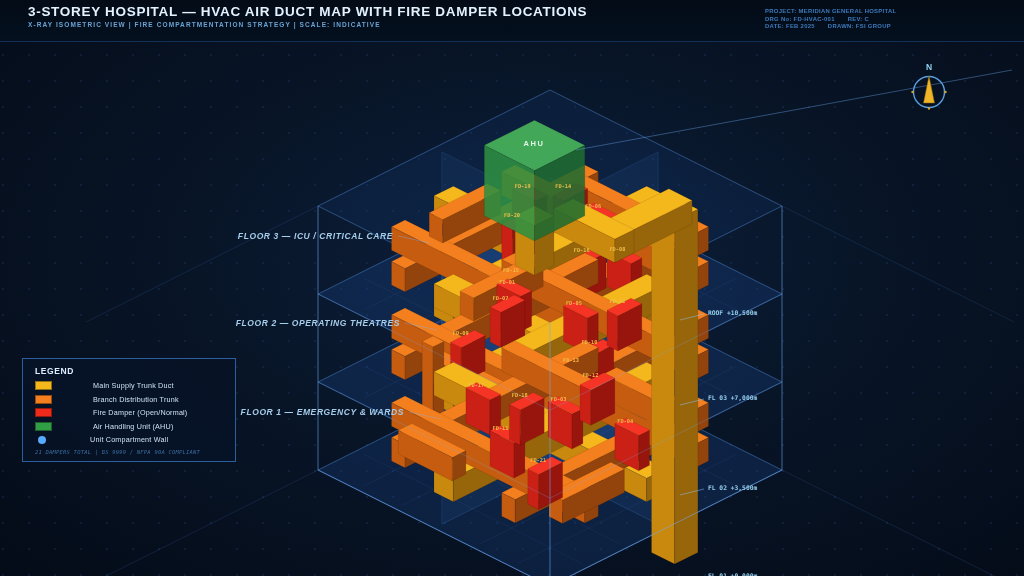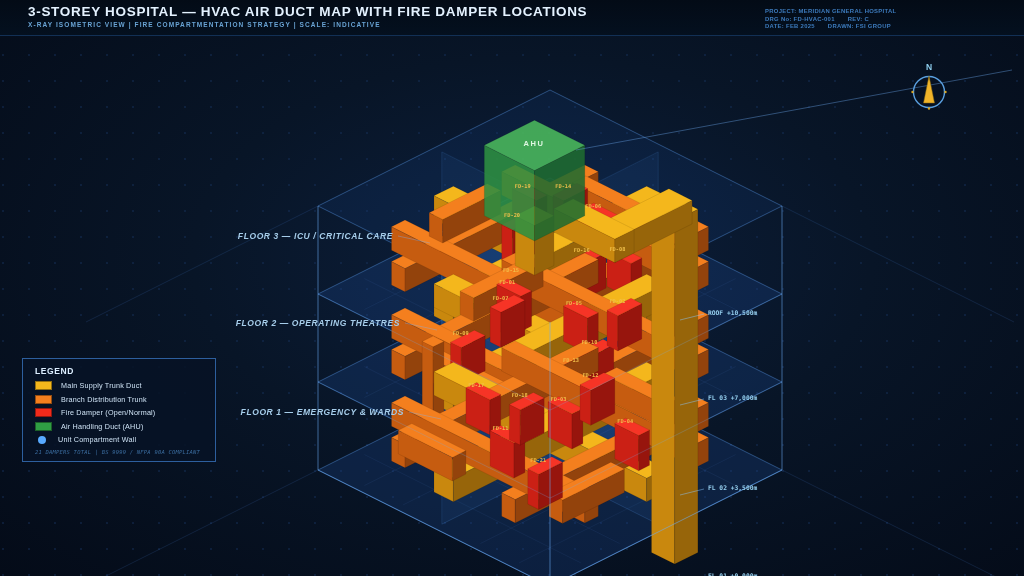--- a/index.html
+++ b/index.html
@@ -1,33 +1,33 @@
 <!DOCTYPE html>
 <html><head>
 <meta charset="utf-8">
 <style>
   html,body{margin:0;padding:0;width:1024px;height:576px;overflow:hidden;background:#050d1b;}
   body{position:relative;font-family:"Liberation Sans",sans-serif;
        background:radial-gradient(ellipse at 52% 45%, #0c1f3c 0%, #081527 45%, #040b18 100%);}
   svg{position:absolute;top:0;left:0;}
   
-  .header{position:absolute;top:0;left:0;right:0;height:36px;z-index:5;
+  .header{position:absolute;top:0;left:0;right:0;height:42px;z-index:5;
           background:linear-gradient(#030b16,#04101f);border-bottom:1px solid #123055;
           box-sizing:border-box;padding:4px 0 0 28px;}
   .title{font-size:13.5px;font-weight:bold;color:#e4f2ff;letter-spacing:.7px;}
   .subtitle{font-size:6.5px;font-weight:bold;color:#69a3d4;letter-spacing:1.1px;margin-top:2px;}
   .projinfo{position:absolute;top:8px;left:765px;}
   .pline{font-size:5.9px;font-weight:bold;color:#3d7bbd;line-height:7.6px;letter-spacing:.3px;}
   .pline span{margin-right:11px;}
   
-  .legend{position:absolute;left:22px;top:358px;width:194px;z-index:5;
+  .legend{position:absolute;left:22px;top:358px;width:214px;z-index:5;
           background:rgba(7,18,38,.88);border:1px solid #2d5f9e;box-sizing:border-box;
           padding:7px 10px 6px 12px;}
   .legend-title{font-size:8.5px;font-weight:bold;color:#dceeff;letter-spacing:.6px;margin-bottom:5px;}
-  .lrow{display:flex;align-items:center;margin-bottom:4.5px;}
+  .lrow{display:flex;align-items:center;margin-bottom:4.5px;gap:32px;}
   .sw{width:15px;height:7px;margin-right:9px;flex:none;border:.5px solid rgba(0,0,0,.4);}
   .sw-0{background:#f4b71c;} .sw-1{background:#f47f1e;} .sw-2{background:#f02a1b;}
   .sw-3{background:#2f9e44;}
   .sw-dot{width:8px;height:8px;border-radius:50%;background:#58aaff;margin:0 12px 0 3px;flex:none;}
   .llabel{font-size:7.2px;color:#cfe3f5;letter-spacing:.2px;}
   .lfoot{font:italic 5.5px "DejaVu Sans Mono",monospace;color:#3a6b9d;margin-top:3px;letter-spacing:.2px;}
   
   .floor-label{font:italic bold 8.5px "Liberation Sans",sans-serif;fill:#a6cdea;letter-spacing:.6px;}
   .elev-label{font:bold 6.3px "DejaVu Sans Mono",monospace;fill:#96d0f0;}
   .fd-label{font:bold 5.3px "DejaVu Sans Mono",monospace;fill:#f2c14b;opacity:.95;}
@@ -349,20 +349,20 @@
   <div class="lrow">
     <span class="sw sw-1"></span>
     <span class="llabel">Branch Distribution Trunk</span>
   </div>
   <div class="lrow">
     <span class="sw sw-2"></span>
     <span class="llabel">Fire Damper (Open/Normal)</span>
   </div>
   <div class="lrow">
     <span class="sw sw-3"></span>
-    <span class="llabel">Air Handling Duct (AHU)</span>
+    <span class="llabel">Air Handling Unit (AHU)</span>
   </div>
   <div class="lrow">
     <span class="sw-dot"></span>
     <span class="llabel">Unit Compartment Wall</span>
   </div>
   <div class="lfoot">21 DAMPERS TOTAL  |  BS 9999 / NFPA 90A COMPLIANT</div>
 </div>
 
 </body></html>

